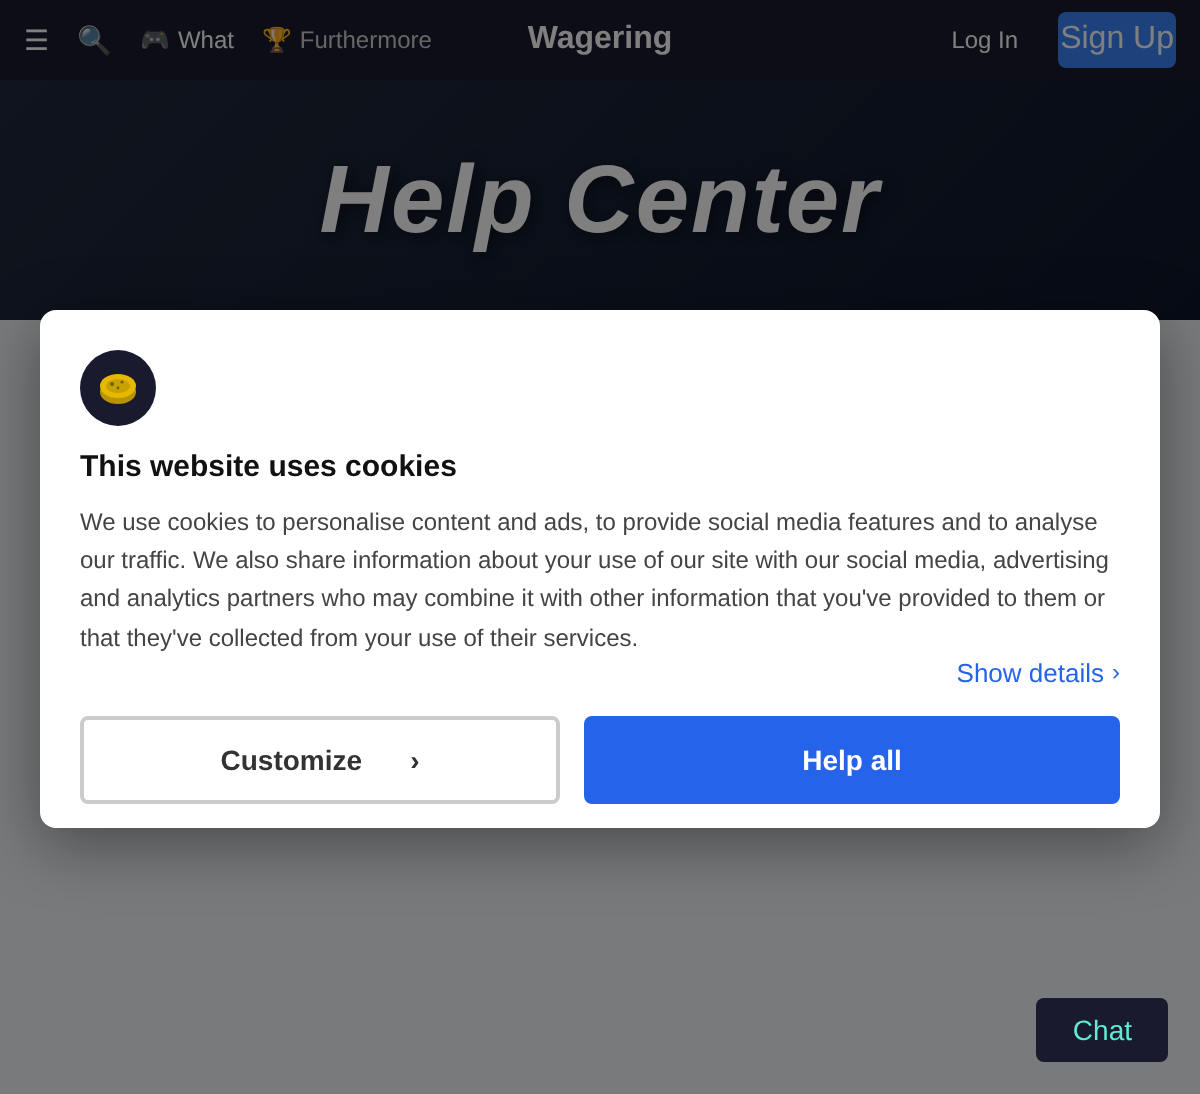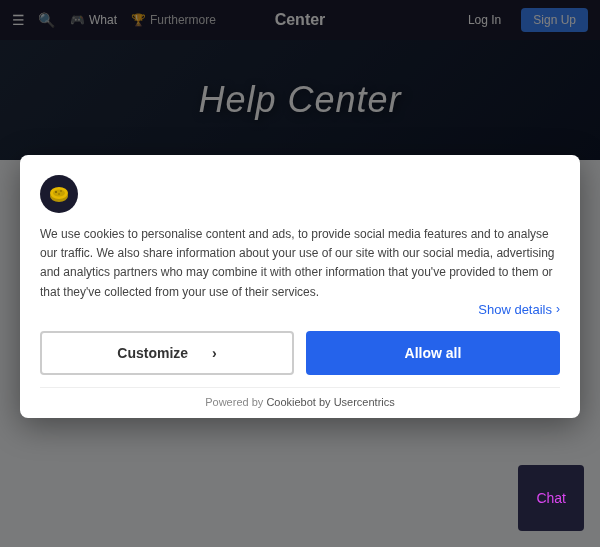--- a/index.html
+++ b/index.html
@@ -60,41 +60,41 @@
     .btn-login {
       color: #fff;
       font-size: 12px;
       background: transparent;
       border: none;
       cursor: pointer;
     }
     .btn-signup {
       background: #3b82f6;
       color: #fff;
-      font-size: 12px;
+      font-size: 16px;
       border: none;
       border-radius: 4px;
-      padding: 5px 12px;
+      padding: 5px 1px;
       cursor: pointer;
     }
 
     
     .hero {
       position: absolute;
       top: 40px; left: 0; right: 0;
       height: 120px;
       background: linear-gradient(135deg, #1e293b 0%, #0f172a 100%);
       display: flex;
       align-items: center;
       justify-content: center;
       z-index: 1;
     }
     .hero-title {
-      font-size: 36px;
-      font-weight: 400;
+      font-size: 48px;
+      font-weight: 700;
       color: #fff;
       font-style: italic;
       text-shadow: 2px 2px 8px rgba(0,0,0,0.5);
       letter-spacing: 1px;
     }
 
     
     .content-bg {
       position: absolute;
       top: 160px; left: 0; right: 0; bottom: 0;
@@ -194,21 +194,21 @@
       gap: 12px;
       margin-bottom: 12px;
     }
     .btn-customize {
       flex: 1;
       border: 2px solid #ccc;
       background: #fff;
       color: #333;
       font-size: 14px;
       font-weight: 600;
-      padding: 12px 14px;
+      padding: 12px 0;
       border-radius: 4px;
       cursor: pointer;
       display: flex;
       align-items: center;
       justify-content: center;
       gap: 24px;
     }
     .btn-allow-all {
       flex: 1;
       border: none;
@@ -231,24 +231,24 @@
       color: #555;
       text-decoration: none;
     }
 
     
     .chat-btn {
       position: absolute;
       bottom: 16px;
       right: 16px;
       background: #1a1a2e;
-      color: #d946ef;
+      color: #5eead4;
       border: none;
       border-radius: 4px;
-      padding: 25px 18px;
+      padding: 8px 18px;
       font-size: 14px;
       cursor: pointer;
       z-index: 30;
     }
   </style>
 </head>
 <body>
 
 <div class="navbar">
   <div class="nav-left">
@@ -256,21 +256,21 @@
     <span class="nav-icon">🔍</span>
     <span class="nav-item active">
       <span>🎮</span>
       <span>What</span>
     </span>
     <span class="nav-item">
       <span>🏆</span>
       <span>Furthermore</span>
     </span>
   </div>
-  <div class="nav-logo">Center</div>
+  <div class="nav-logo">Wagering</div>
   <div class="nav-right">
     <button class="btn-login">Log In</button>
     <button class="btn-signup">Sign Up</button>
   </div>
 </div>
 
 <div class="hero">
   <h1 class="hero-title">Help Center</h1>
 </div>
 
@@ -292,33 +292,30 @@
       <svg viewBox="0 0 24 24" fill="none" xmlns="http://www.w3.org/2000/svg">
         <ellipse cx="12" cy="14" rx="9" ry="6" fill="#c8a200" opacity="0.9"></ellipse>
         <ellipse cx="12" cy="11" rx="9" ry="6" fill="#e6b800"></ellipse>
         <ellipse cx="12" cy="11" rx="6" ry="3.5" fill="#c8a200"></ellipse>
         <circle cx="9" cy="10" r="1" fill="#7a5c00"></circle>
         <circle cx="14" cy="9" r="0.8" fill="#7a5c00"></circle>
         <circle cx="12" cy="12" r="0.7" fill="#7a5c00"></circle>
       </svg>
     </div>
   </div>
+  <div class="cookie-title">This website uses cookies</div>
   <div class="cookie-text">We use cookies to personalise content and ads, to provide social media features and to analyse our traffic. We also share information about your use of our site with our social media, advertising and analytics partners who may combine it with other information that you've provided to them or that they've collected from your use of their services.</div>
   <div class="cookie-details-row">
     <button class="show-details-btn">
       <span>Show details</span>
       <span class="show-details-chevron">›</span>
     </button>
   </div>
   <div class="cookie-buttons">
     <button class="btn-customize">
       <span>Customize</span>
       <span>›</span>
     </button>
-    <button class="btn-allow-all">Allow all</button>
-  </div>
-  <div class="cookie-footer">
-    <span>Powered by</span>
-    <a href="#" class="cookiebot-link">Cookiebot by Usercentrics</a>
+    <button class="btn-allow-all">Help all</button>
   </div>
 </div>
 
 <button class="chat-btn">Chat</button>
 
 </body></html>

